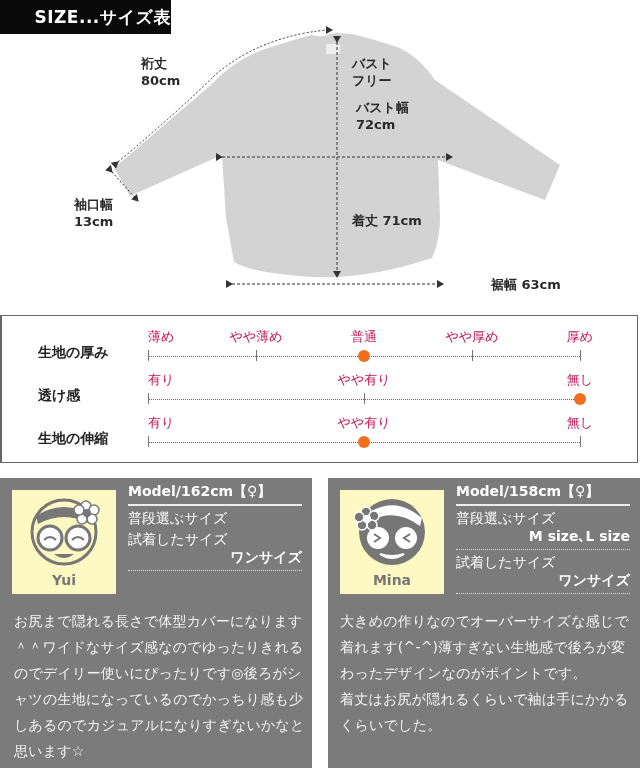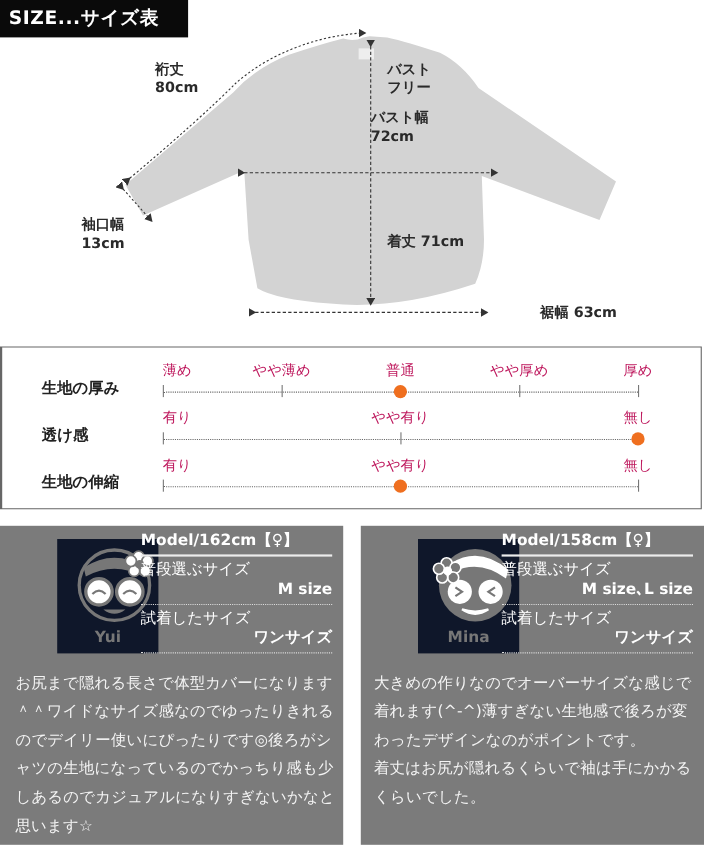--- a/index.html
+++ b/index.html
@@ -5,21 +5,21 @@
   html, body { margin: 0; padding: 0; }
   body {
     width: 640px; height: 768px; position: relative; overflow: hidden;
     background: #ffffff;
     font-family: "DejaVu Sans", "Liberation Sans", sans-serif;
     color: #222;
   }
   .badge {
     position: absolute; left: 0; top: 0; width: 171px; height: 34px;
     background: #0a0a0a; color: #fff; font-weight: bold; font-size: 17px;
-    line-height: 34px; padding-left: 8px; box-sizing: border-box; letter-spacing: 0.5px;
+    line-height: 34px; padding-left: 8px; box-sizing: border-box; letter-spacing: 0.5px; text-align: right;
   }
   .diagram { position: absolute; left: 0; top: 0; width: 640px; height: 305px; }
   .mlabel {
     position: absolute; font-size: 13px; font-weight: bold; color: #2a2a2a; line-height: 17px;
     white-space: nowrap;
   }
 
   .fabric {
     position: absolute; left: 0; top: 315px; width: 638px; height: 148px;
     border: 1px solid #666; border-left-width: 2px; box-sizing: border-box; background: #fff;
@@ -44,22 +44,22 @@
     position: absolute; width: 12px; height: 12px; border-radius: 50%;
     background: #ef6f1f; transform: translate(-50%, -50%);
   }
 
   .panel {
     position: absolute; top: 478px; height: 290px; background: #7b7b7b; color: #fff;
   }
   .panel.left { left: 0; width: 312px; }
   .panel.right { left: 328px; width: 312px; }
   .avatar {
-    position: absolute; left: 12px; top: 12px; width: 92px; height: 104px;
-    background: #0f172a; box-sizing: border-box; margin-left: 40px;
+    position: absolute; left: 12px; top: 12px; width: 104px; height: 104px;
+    background: #fef9c3; box-sizing: border-box;
   }
   .avatar .aname {
     position: absolute; left: 0; right: 0; bottom: 6px; text-align: center;
     font-size: 14px; color: #777; font-weight: bold;
   }
   .info { position: absolute; left: 128px; top: 2px; width: 174px; }
   .info .model {
     font-size: 14px; font-weight: bold; line-height: 22px; padding-bottom: 2px;
     border-bottom: 2px solid #ececec; white-space: nowrap;
   }
@@ -105,21 +105,21 @@
 <div class="badge">SIZE...サイズ表</div>
 
 <div class="mlabel" style="left:141px; top:55px;">
   <div>裄丈</div>
   <div>80cm</div>
 </div>
 <div class="mlabel" style="left:352px; top:55px;">
   <div>バスト</div>
   <div>フリー</div>
 </div>
-<div class="mlabel" style="left:337px; top:99px;">
+<div class="mlabel" style="left:356px; top:99px;">
   <div>バスト幅</div>
   <div>72cm</div>
 </div>
 <div class="mlabel" style="left:74px; top:196px;">
   <div>袖口幅</div>
   <div>13cm</div>
 </div>
 <div class="mlabel" style="left:352px; top:212px;">着丈 71cm</div>
 <div class="mlabel" style="left:454px; top:276px;margin-left:37px;">裾幅 63cm</div>
 
@@ -186,21 +186,20 @@
         <circle cx="70" cy="29" r="5" fill="#fff" stroke="#777" stroke-width="1.5"></circle>
         <circle cx="67" cy="20" r="5" fill="#fff" stroke="#777" stroke-width="1.5"></circle>
         <circle cx="75" cy="23" r="4" fill="#777"></circle>
       </g>
     </svg>
     <div class="aname">Yui</div>
   </div>
   <div class="info">
     <div class="model">Model/162cm【♀】</div>
     <div class="q">普段選ぶサイズ</div>
-    <div class="a">M size</div>
     <div class="q">試着したサイズ</div>
     <div class="a">ワンサイズ</div>
   </div>
   <div class="comment">
     <p>お尻まで隠れる長さで体型カバーになります＾＾ワイドなサイズ感なのでゆったりきれるのでデイリー使いにぴったりです◎後ろがシャツの生地になっているのでかっちり感も少しあるのでカジュアルになりすぎないかなと思います☆</p>
   </div>
 </div>
 
 <div class="panel right">
   <div class="avatar">

